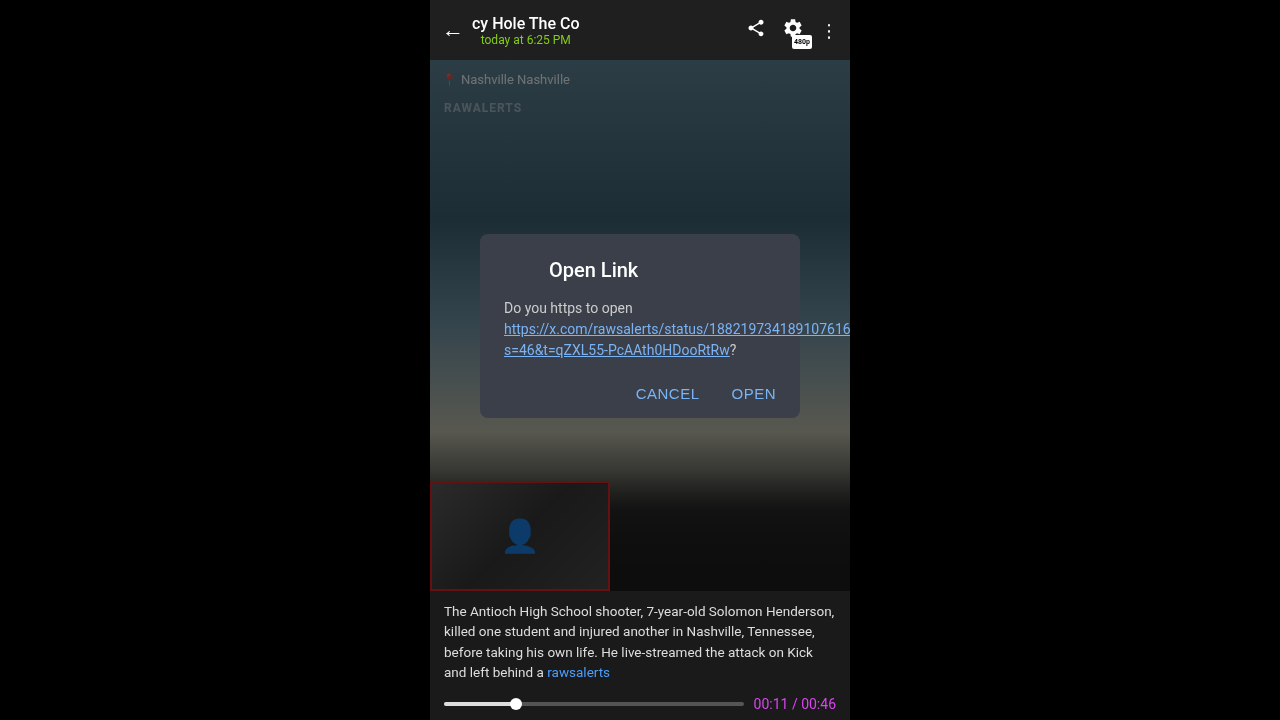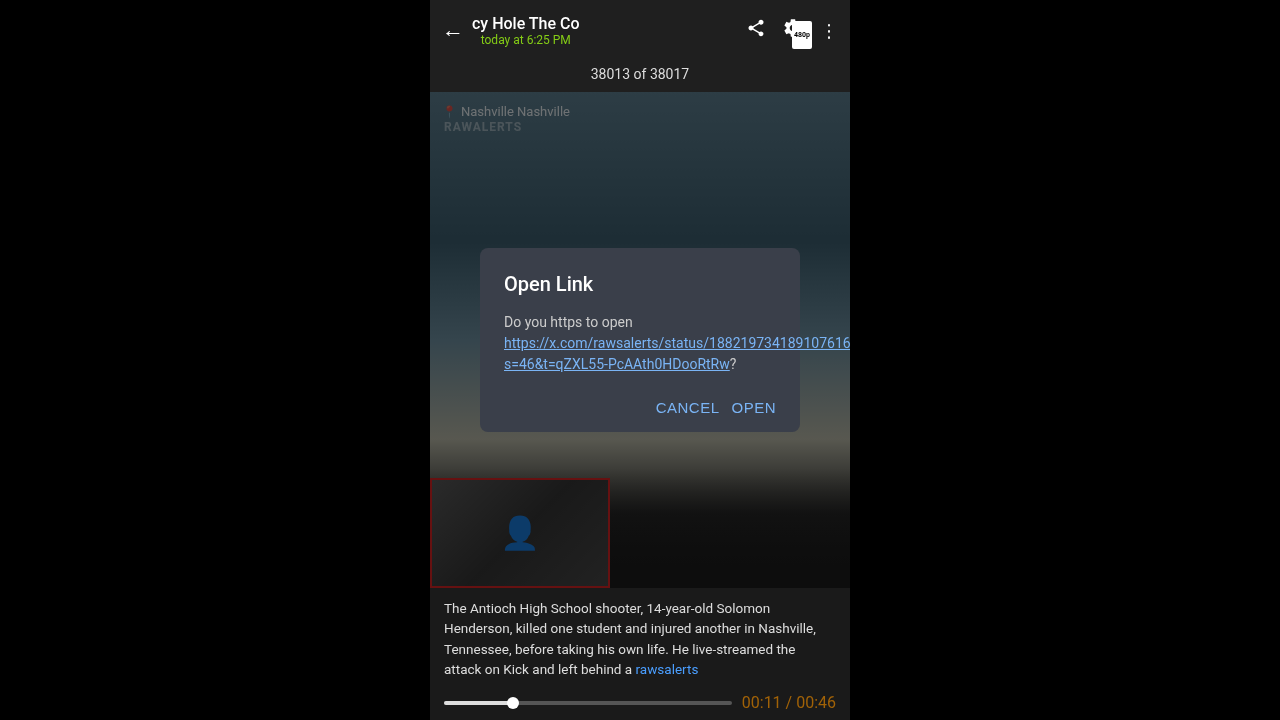--- a/index.html
+++ b/index.html
@@ -70,21 +70,21 @@
       position: relative;
     }
     .badge-480p {
       position: absolute;
       bottom: -6px;
       right: -8px;
       background: #fff;
       color: #000;
       font-size: 7px;
       font-weight: bold;
-      padding: 10px 2px;
+      padding: 3px 2px;
       border-radius: 2px;
     }
     
     .counter-bar {
       background: #1f1f1f;
       text-align: center;
       padding: 6px 0 10px 0;
       color: #ddd;
       font-size: 14px;
     }
@@ -107,21 +107,21 @@
       top: 12px;
       left: 12px;
       color: rgba(255,255,255,0.8);
       font-size: 13px;
       display: flex;
       align-items: center;
       gap: 4px;
     }
     .watermark {
       position: absolute;
-      top: 28px;
+      top: 41px;
       left: 14px;
       color: rgba(255,255,255,0.4);
       font-size: 12px;
       font-weight: bold;
       letter-spacing: 1px;
     }
     
     .video-person-area {
       position: absolute;
       bottom: 0;
@@ -164,35 +164,36 @@
       border-radius: 8px;
       padding: 24px 24px 16px 24px;
       width: 320px;
       max-width: 90%;
     }
     .dialog-title {
       color: #fff;
       font-size: 20px;
       font-weight: 500;
       margin-bottom: 16px;
+      margin-left: 45px;
     }
     .dialog-body {
       color: #ccc;
       font-size: 14px;
       line-height: 1.5;
       margin-bottom: 24px;
     }
     .dialog-link {
       color: #7ab4f5;
       text-decoration: underline;
     }
     .dialog-actions {
       display: flex;
       justify-content: flex-end;
-      gap: 12px;
+      gap: 32px;
     }
     .dialog-btn {
       color: #7ab4f5;
       font-size: 15px;
       font-weight: 500;
       text-transform: uppercase;
       cursor: pointer;
       background: none;
       border: none;
       letter-spacing: 0.5px;
@@ -234,22 +235,22 @@
       position: absolute;
       top: 50%;
       left: 24%;
       transform: translate(-50%, -50%);
       width: 12px;
       height: 12px;
       background: #fff;
       border-radius: 50%;
     }
     .progress-time {
-      color: #a16207;
-      font-size: 16px;
+      color: #d946ef;
+      font-size: 14px;
       white-space: nowrap;
     }
   </style>
 </head>
 <body>
 
 <div class="phone-container">
 
   <div class="header">
     <div class="header-left">
@@ -271,23 +272,20 @@
         <svg width="22" height="22" viewBox="0 0 24 24" fill="white">
           <path d="M19.14,12.94c0.04-0.3,0.06-0.61,0.06-0.94c0-0.32-0.02-0.64-0.07-0.94l2.03-1.58c0.18-0.14,0.23-0.41,0.12-0.61 l-1.92-3.32c-0.12-0.22-0.37-0.29-0.59-0.22l-2.39,0.96c-0.5-0.38-1.03-0.7-1.62-0.94L14.4,2.81c-0.04-0.24-0.24-0.41-0.48-0.41 h-3.84c-0.24,0-0.43,0.17-0.47,0.41L9.25,5.35C8.66,5.59,8.12,5.92,7.63,6.29L5.24,5.33c-0.22-0.08-0.47,0-0.59,0.22L2.74,8.87 C2.62,9.08,2.66,9.34,2.86,9.48l2.03,1.58C4.84,11.36,4.8,11.69,4.8,12s0.02,0.64,0.07,0.94l-2.03,1.58 c-0.18,0.14-0.23,0.41-0.12,0.61l1.92,3.32c0.12,0.22,0.37,0.29,0.59,0.22l2.39-0.96c0.5,0.38,1.03,0.7,1.62,0.94l0.36,2.54 c0.05,0.24,0.24,0.41,0.48,0.41h3.84c0.24,0,0.44-0.17,0.47-0.41l0.36-2.54c0.59-0.24,1.13-0.56,1.62-0.94l2.39,0.96 c0.22,0.08,0.47,0,0.59-0.22l1.92-3.32c0.12-0.22,0.07-0.47-0.12-0.61L19.14,12.94z M12,15.6c-1.98,0-3.6-1.62-3.6-3.6 s1.62-3.6,3.6-3.6s3.6,1.62,3.6,3.6S13.98,15.6,12,15.6z"></path>
         </svg>
         <span class="badge-480p">480p</span>
       </span>
 
       <span class="header-icon">⋮</span>
     </div>
   </div>
 
-  <div class="counter-bar">
-    <span>38013 of 38017</span>
-  </div>
 
   <div class="video-area">
     <div class="video-bg">
 
       <div class="video-location">
         <span style="font-size:12px;">📍</span>
         <span>Nashville Nashville</span>
       </div>
 
       <div class="watermark">RAWALERTS</div>
@@ -309,21 +307,21 @@
         </div>
         <div class="dialog-actions">
           <button class="dialog-btn">Cancel</button>
           <button class="dialog-btn">Open</button>
         </div>
       </div>
     </div>
   </div>
 
   <div class="description-area">
-    <span>The Antioch High School shooter, 14-year-old Solomon Henderson, killed one student and injured another in Nashville, Tennessee, before taking his own life. He live-streamed the attack on Kick and left behind a </span><a class="description-link">rawsalerts</a>
+    <span>The Antioch High School shooter, 7-year-old Solomon Henderson, killed one student and injured another in Nashville, Tennessee, before taking his own life. He live-streamed the attack on Kick and left behind a </span><a class="description-link">rawsalerts</a>
   </div>
 
   <div class="progress-area">
     <div class="progress-bar-container">
       <div class="progress-bar-fill"></div>
       <div class="progress-handle"></div>
     </div>
     <span class="progress-time">00:11 / 00:46</span>
   </div>
 

